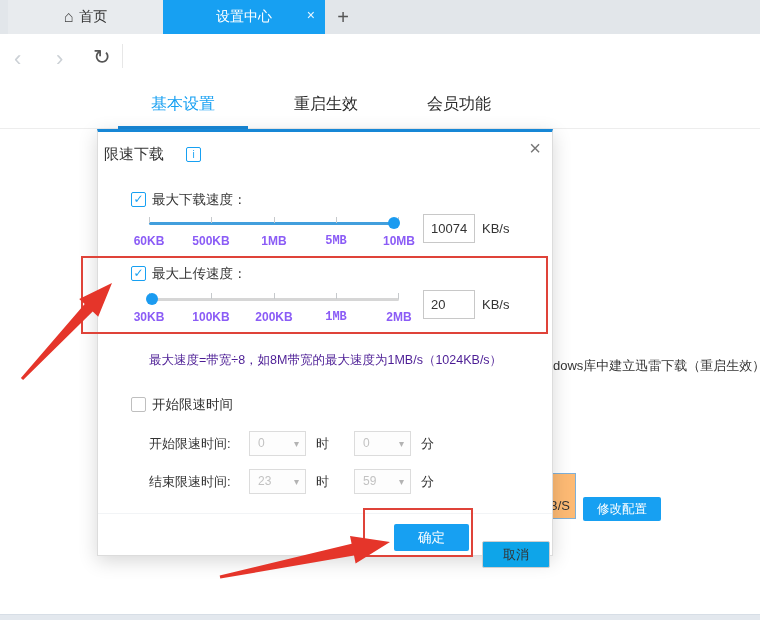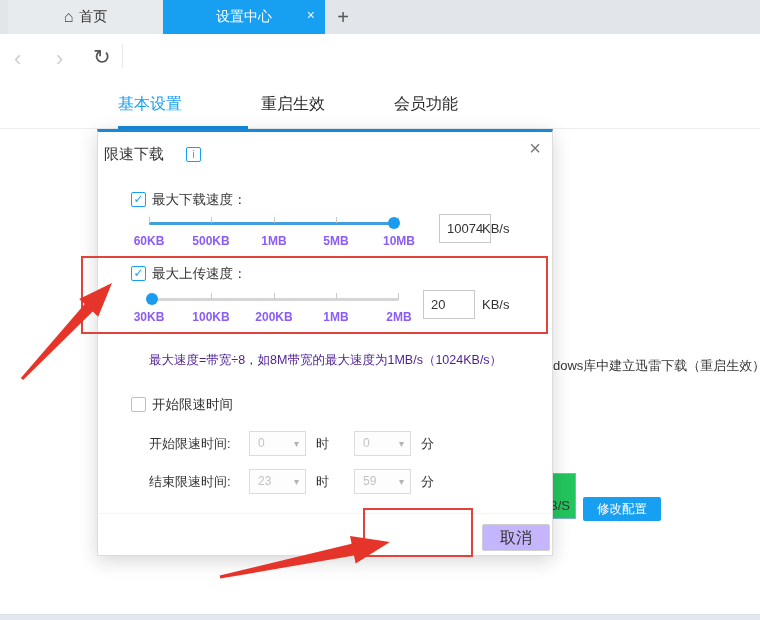--- a/index.html
+++ b/index.html
@@ -22,30 +22,30 @@
   
   .navrow { position:absolute; left:0; top:34px; width:760px; height:50px; background:#fff; }
   .nav-back    { position:absolute; left:14px;  top:12px; font-size:22px; color:#ccd1d6; }
   .nav-forward { position:absolute; left:56px;  top:12px; font-size:22px; color:#ccd1d6; }
   .nav-refresh { position:absolute; left:93px;  top:11px; font-size:21px; color:#555; }
   .nav-sep { position:absolute; left:122px; top:10px; width:1px; height:24px; background:#e7e7e7; }
 
   
   .stabs { position:absolute; left:0; top:84px; width:760px; height:45px; background:#fff;
            border-bottom:1px solid #ededed; }
-  .stab { position:absolute; top:0; width:130px; height:45px; 
+  .stab { position:absolute; top:0; width:130px; height:45px; text-align:center;
           font-size:16px; color:#2c2c2c; line-height:40px; }
   .stab.active { color:#17a0f2; border-bottom:3px solid #1787d6; }
   .stab1 { left:118px; } .stab2 { left:261px; } .stab3 { left:394px; }
 
   
   .bg-cliptext { position:absolute; left:553px; top:357px; font-size:13px; color:#333;
                  white-space:nowrap; z-index:1; }
   .bg-unitbox { position:absolute; left:535px; top:473px; width:41px; height:46px;
-                border:1px solid #7fb0d8; background:#22c55e; z-index:1; }
+                border:1px solid #7fb0d8; background:#fdba74; z-index:1; }
   .bg-unitbox span { position:absolute; right:5px; bottom:5px; font-size:13px; color:#333; }
   .bg-modify { position:absolute; left:583px; top:497px; width:78px; height:24px;
                background:#17a0f2; color:#fff; font-size:12.5px; text-align:center;
                line-height:24px; border-radius:2px; z-index:1; }
   .footer-strip { position:absolute; left:0; top:614px; width:760px; height:6px;
                   background:#e3e8ee; border-top:1px solid #d7dee6; z-index:1; }
 
   
   .dialog { position:absolute; left:97px; top:129px; width:456px; height:427px; background:#fff;
             border:1px solid #dcdcdc; border-top:3px solid #1787d6;
@@ -63,39 +63,39 @@
 
   .track { position:absolute; left:51px; width:250px; height:3px; border-radius:2px; }
   .track.blue { background:#429fdd; }
   .track.gray { background:#d6d6d6; }
   .tick { position:absolute; width:1px; height:6px; background:#c6c9cc; top:-5px; }
   .tk0{left:0;} .tk1{left:62px;} .tk2{left:125px;} .tk3{left:187px;} .tk4{left:249px;}
   .knob { position:absolute; top:-5px; width:12px; height:12px; border-radius:50%;
           background:#1b9bf0; }
   .slabel { position:absolute; width:60px; text-align:center; font-size:12px; font-weight:600;
             color:#8b5cf6; }
-  .sl0{left:21px;} .sl1{left:83px;} .sl2{left:146px;} .sl3{left:208px;} .sl4{left:271px;}
+  .sl0{left:21px;} .sl1{left:83px;} .sl2{left:146px;} .sl3{left:208px;font-family:Liberation Mono, monospace;} .sl4{left:271px;}
 
   .valbox { position:absolute; left:325px; width:52px; height:29px; border:1px solid #c8c8c8;
             background:#fff; font-size:13px; color:#333; line-height:27px; padding-left:7px; }
   .unitlbl { position:absolute; left:384px; font-size:13px; color:#333; }
 
   .hint { position:absolute; left:51px; top:220px; font-size:12.5px; color:#4c1d95; }
 
   .trow-label { position:absolute; left:51px; font-size:13px; color:#333; }
   .drop { position:absolute; width:57px; height:25px; border:1px solid #dcdcdc; background:#fdfdfd;
           font-size:12px; color:#c2c2c2; line-height:23px; padding-left:8px; }
   .drop .caret { position:absolute; right:6px; top:0; font-size:10px; color:#b3b3b3; }
   .tunit { position:absolute; font-size:13px; color:#333; }
 
   .dlg-sep { position:absolute; left:0; top:381px; width:100%; height:1px; background:#f2f4f6; }
   .btn-ok { position:absolute; left:296px; top:392px; width:75px; height:27px; background:#17a0f2;
             color:#fff; font-size:13.5px; text-align:center; line-height:27px; border-radius:2px; }
-  .btn-cancel { position:absolute; left:384px; top:392px; width:68px; height:27px; background:#c4b5fd;
-                border:1px solid #cfcfcf; color:#333; font-size:16px; text-align:center;
+  .btn-cancel { position:absolute; left:384px; top:409px; width:68px; height:27px; background:#0ea5e9;
+                border:1px solid #cfcfcf; color:#333; font-size:13px; text-align:center;
                 line-height:25px; border-radius:2px; }
 
   
   .anno-box { position:absolute; border:2px solid #df4339; z-index:40; }
   .anno-box.upload { left:81px; top:256px; width:467px; height:78px; }
   .anno-box.ok { left:363px; top:508px; width:110px; height:49px; }
   .anno-svg { position:absolute; left:0; top:0; width:760px; height:620px; z-index:50;
               pointer-events:none; }
 </style>
 </head>
@@ -148,21 +148,21 @@
       <span class="tick tk2"></span>
       <span class="tick tk3"></span>
       <span class="tick tk4"></span>
       <span class="knob" style="left:239px;"></span>
     </div>
     <span class="slabel sl0" style="top:102px;">60KB</span>
     <span class="slabel sl1" style="top:102px;">500KB</span>
     <span class="slabel sl2" style="top:102px;">1MB</span>
     <span class="slabel sl3" style="top:102px;">5MB</span>
     <span class="slabel sl4" style="top:102px;">10MB</span>
-    <div class="valbox" style="top:82px;margin-left:16px;">10074</div>
+    <div class="valbox" style="top:82px;">10074</div>
     <span class="unitlbl" style="top:89px;">KB/s</span>
 
     <span class="cbx" style="left:33px; top:134px;">✓</span>
     <span class="cbx-label" style="left:54px; top:133px;">最大上传速度：</span>
     <div class="track gray" style="top:166px;">
       <span class="tick tk0"></span>
       <span class="tick tk1"></span>
       <span class="tick tk2"></span>
       <span class="tick tk3"></span>
       <span class="tick tk4"></span>
@@ -199,20 +199,21 @@
       <span class="caret">▾</span>
     </div>
     <span class="tunit" style="left:218px; top:341px;">时</span>
     <div class="drop" style="left:256px; top:337px;">
       <span>59</span>
       <span class="caret">▾</span>
     </div>
     <span class="tunit" style="left:323px; top:341px;">分</span>
 
     <div class="dlg-sep"></div>
+    <div class="btn-ok">确定</div>
     <div class="btn-cancel">取消</div>
   </div>
 
   <div class="anno-box upload"></div>
   <div class="anno-box ok"></div>
 
   <svg class="anno-svg" viewBox="0 0 760 620">
     <polygon fill="#e5352a" points="23.1,380 92.7,311.6 98.2,316.7 112,283 79.2,298.9 84.7,304.1 20.9,378"></polygon>
     <polygon fill="#e5352a" points="220.3,578.5 354,555.6 355.6,563.4 390,542 350,536 351.6,543.8 219.7,575.5"></polygon>
   </svg>

